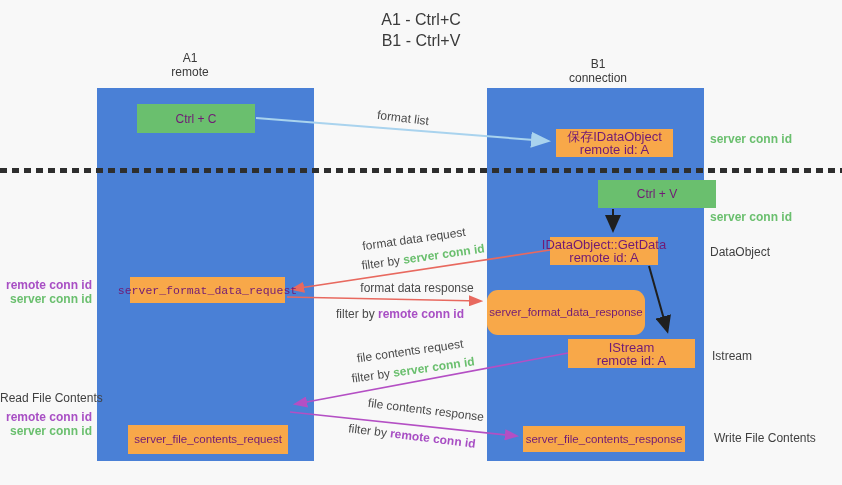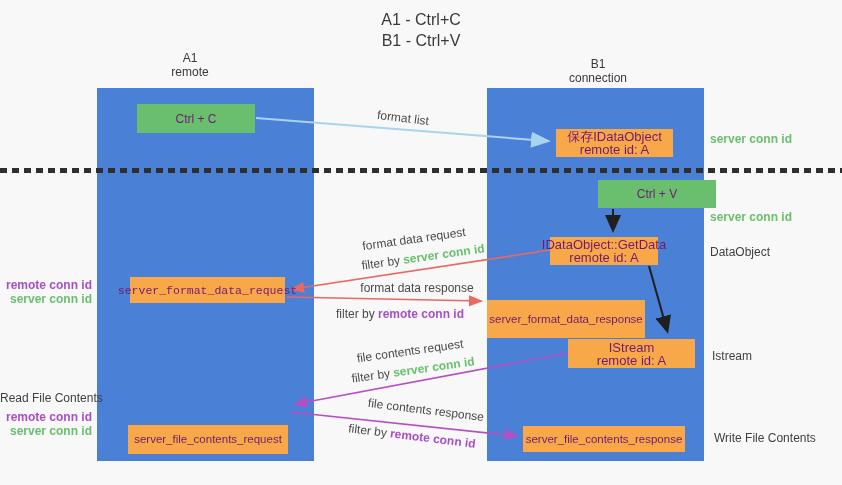--- a/index.html
+++ b/index.html
@@ -93,21 +93,21 @@
 
   <div class="abs node node-orange" style="left:568px;top:339px;width:127px;height:29px;">
     <div>IStream</div>
     <div>remote id: A</div>
   </div>
 
   <div class="abs node node-orange one-line" style="left:130px;top:277px;width:155px;height:26px;font-family:Liberation Mono, monospace;">
     <div>server_format_data_request</div>
   </div>
 
-  <div class="abs node node-orange one-line" style="left:487px;top:300px;width:158px;height:38px;">
+  <div class="abs node node-orange one-line" style="left:487px;top:290px;width:158px;height:45px;border-radius:11px;">
     <div>server_format_data_response</div>
   </div>
 
   <div class="abs node node-orange one-line" style="left:128px;top:393px;width:160px;height:29px;margin-top:32px;">
     <div>server_file_contents_request</div>
   </div>
 
   <div class="abs node node-orange one-line" style="left:523px;top:426px;width:162px;height:26px;">
     <div>server_file_contents_response</div>
   </div>

